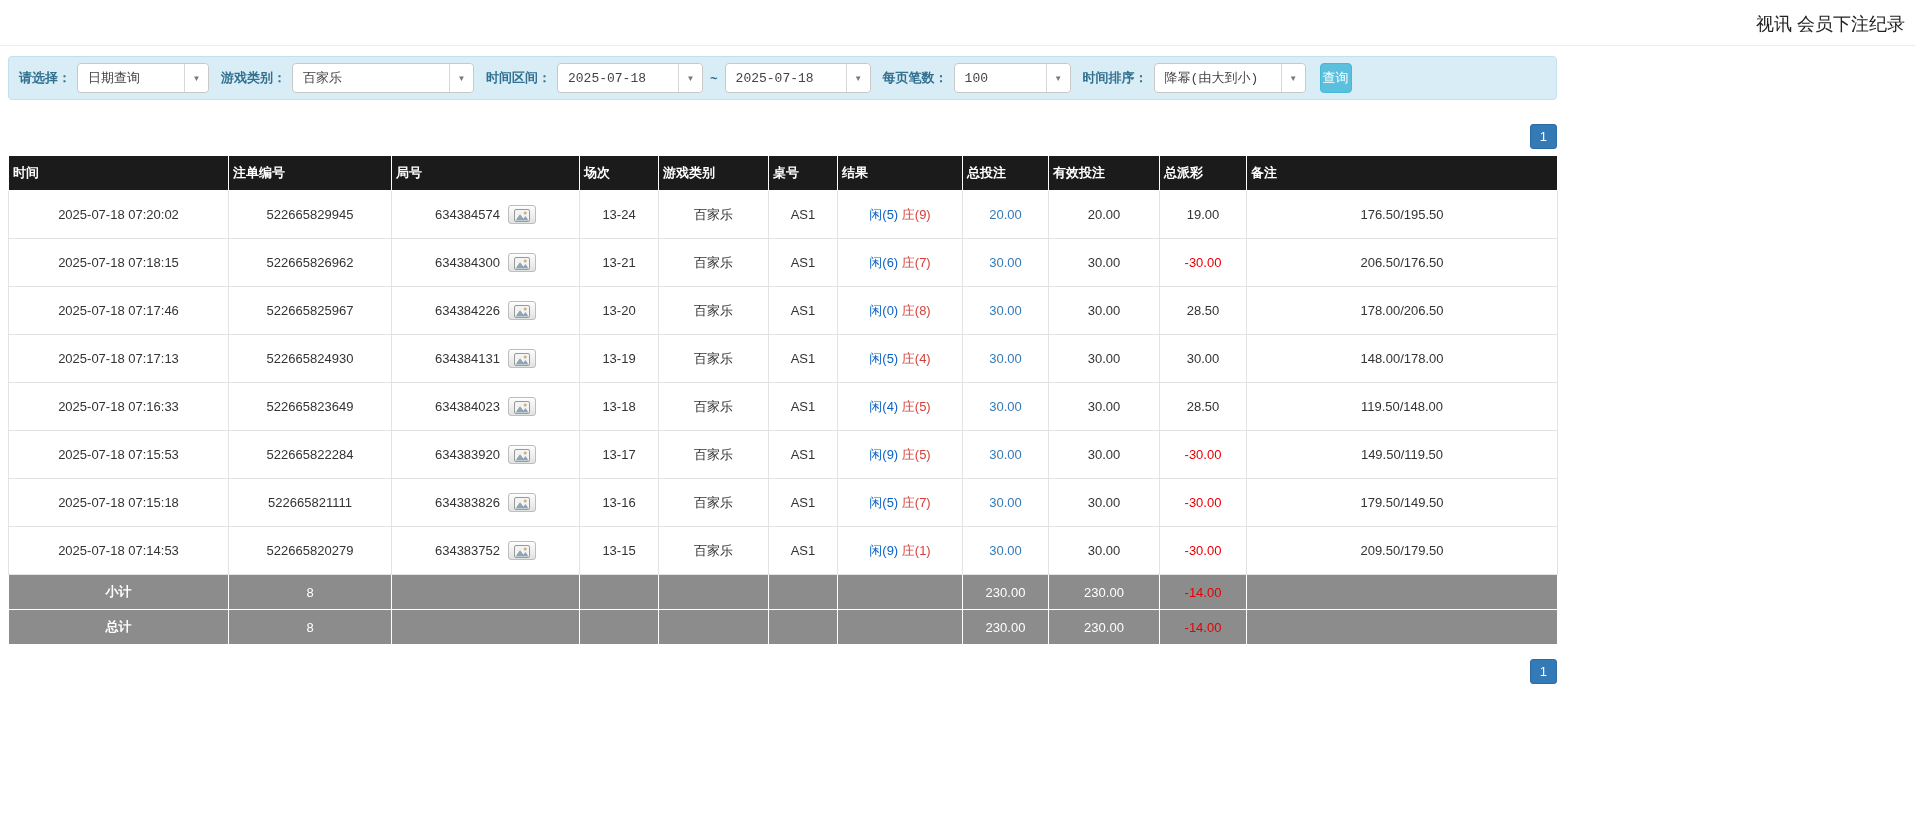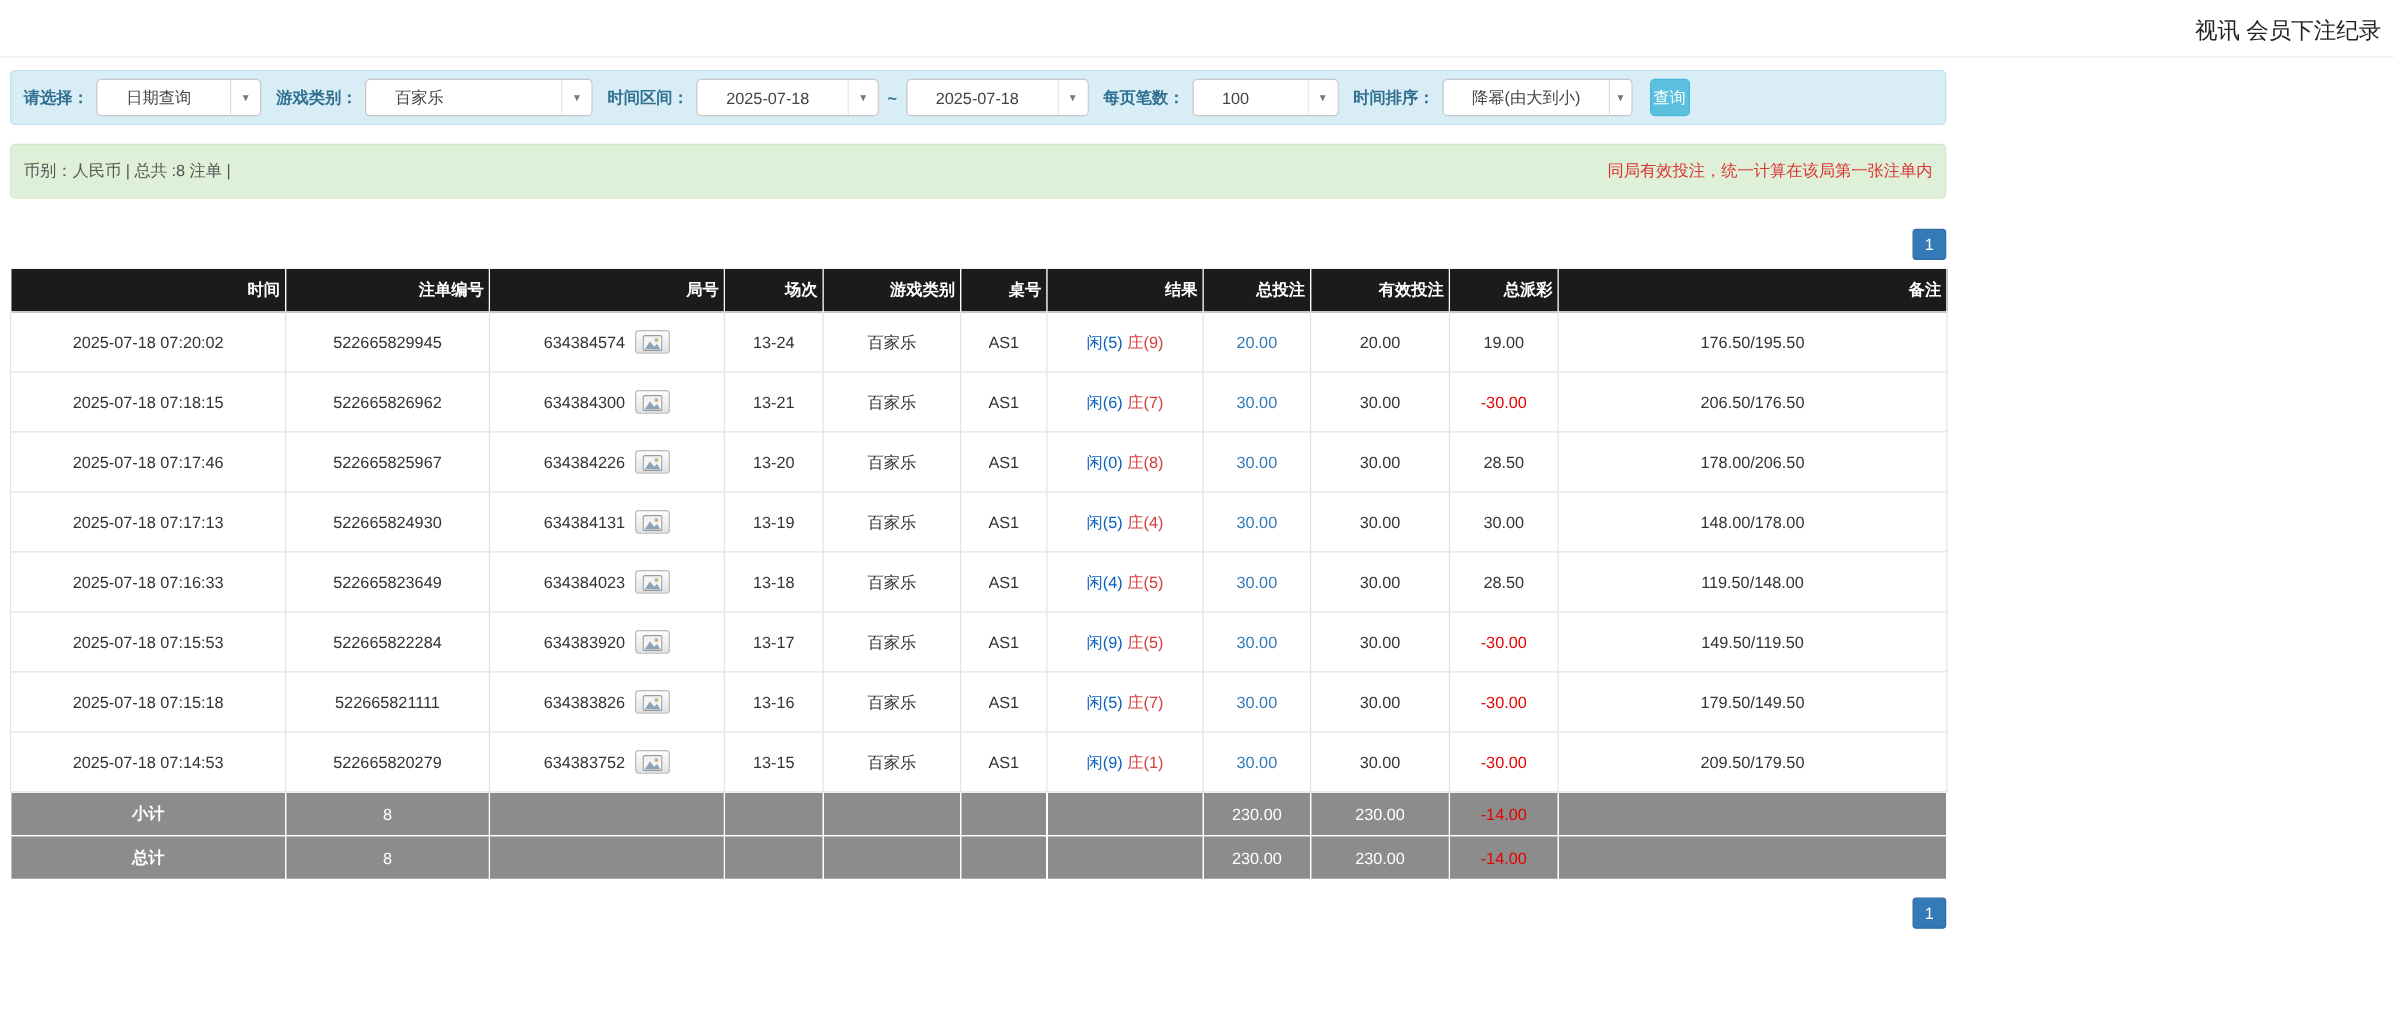--- a/index.html
+++ b/index.html
@@ -45,23 +45,24 @@
   .combo {
     background: #fff;
     border: 1px solid #c8c8c8;
     border-radius: 4px;
     height: 30px;
     display: inline-flex;
     align-items: center;
     cursor: pointer;
   }
   .combo-text {
-    padding: 0 23px;
+    padding: 0 10px;
     color: #444;
     flex: 1;
+    font-family: Liberation Mono, monospace;
   }
   .combo-caret {
     width: 24px;
     align-self: stretch;
     border-left: 1px solid #d8d8d8;
     display: flex;
     align-items: center;
     justify-content: center;
     color: #777;
     font-size: 8px;
@@ -120,21 +121,21 @@
     table-layout: fixed;
     font-size: 13px;
     margin-top: 4px;
   }
   table.bets th {
     background: #1b1b1b;
     color: #fff;
     font-weight: bold;
     padding: 8px 4px;
     border: 1px solid #fff;
-    text-align: right;
+    text-align: left;
   }
   table.bets td {
     text-align: center;
     padding: 14px 6px;
     border: 1px solid #e3e3e3;
     color: #333;
     overflow: hidden;
   }
   tr.summary td {
     background: #8c8c8c;
@@ -200,24 +201,20 @@
 
     <span class="flabel">时间排序：</span>
     <div class="combo w-sort">
       <span class="combo-text">降幂(由大到小)</span>
       <span class="combo-caret">▼</span>
     </div>
 
     <button class="btn-search">查询</button>
   </div>
 
-  <div class="alert-bar">
-    <span>币别：人民币 | 总共 :8 注单 |</span>
-    <span class="alert-note">同局有效投注，统一计算在该局第一张注单内</span>
-  </div>
 
   <div class="pager top">
     <button class="page-btn">1</button>
   </div>
 
   <table class="bets">
     <colgroup>
       <col style="width:220px">
         <col style="width:163px">
         <col style="width:188px">

